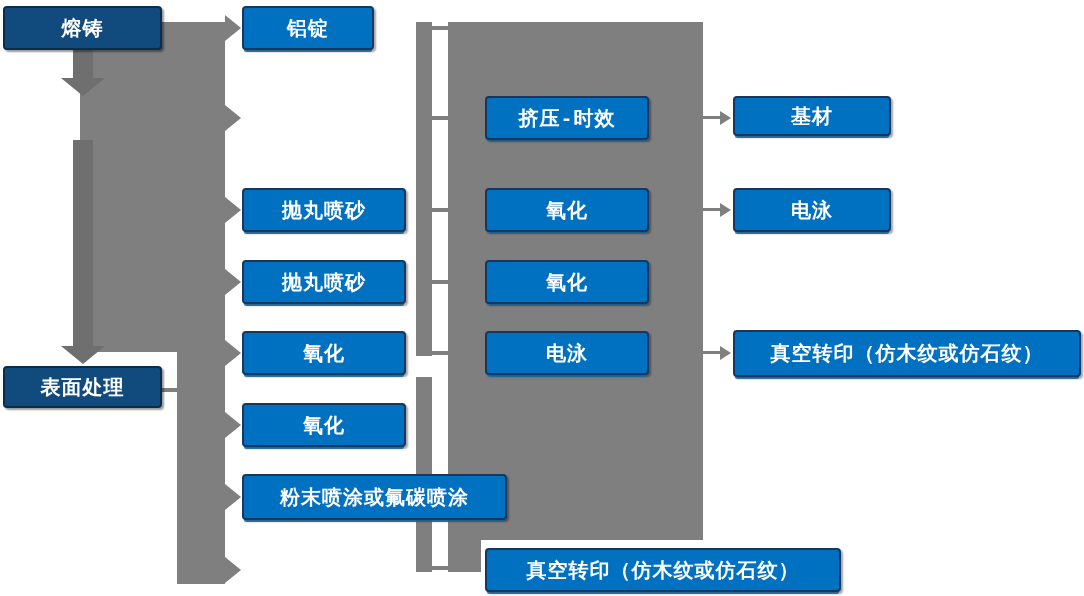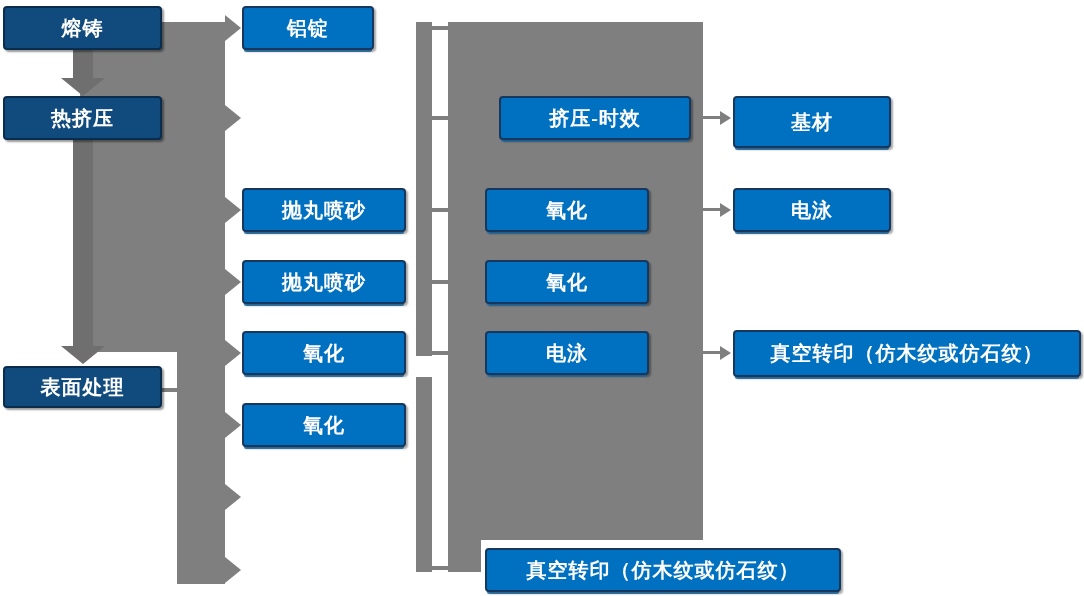--- a/index.html
+++ b/index.html
@@ -6,21 +6,21 @@
     --blue:#0070c0;
     --dark-blue:#114a7c;
     --gray:#7f7f7f;
     --gray-dark:#6f6f6f;
     --text:#ffffff;
     --bg:#ffffff;
   }
   html,body{margin:0;padding:0;background:var(--bg);}
   #flowchart{
     position:relative;width:1084px;height:596px;background:var(--bg);
-    font-family:Liberation Serif, serif;overflow:hidden;
+    font-family:Liberation Mono, monospace;overflow:hidden;
   }
   .box{
     position:absolute;box-sizing:border-box;display:flex;align-items:center;justify-content:center;
     background:var(--blue);color:var(--text);
     border:2px solid #17375e;border-radius:4px;
     font-size:20px;font-weight:bold;letter-spacing:1px;white-space:nowrap;
     box-shadow:2px 2px 2px rgba(0,0,0,0.35), 0 4px 0 -2px rgba(46,140,205,0.9);
     z-index:3;
   }
   .box.dark{
@@ -69,32 +69,32 @@
   <div class="tri right" style="left:225px;top:557px"></div>
 
   <div class="c" style="left:703px;top:116px;width:18px;height:3px"></div>
   <div class="tri right-sm" style="left:720px;top:111px"></div>
   <div class="c" style="left:703px;top:208px;width:18px;height:3px"></div>
   <div class="tri right-sm" style="left:720px;top:203px"></div>
   <div class="c" style="left:703px;top:351px;width:18px;height:3px"></div>
   <div class="tri right-sm" style="left:720px;top:346px"></div>
 
   <div class="box dark" style="left:3px;top:6px;width:159px;height:44px">熔铸</div>
-  <div class="box dark" style="left:3px;top:96px;width:159px;height:44px">热挤压</div>
   <div class="box dark" style="left:3px;top:366px;width:159px;height:42px">表面处理</div>
 
   <div class="box" style="left:242px;top:6px;width:132px;height:44px">铝锭</div>
   <div class="box" style="left:242px;top:188px;width:164px;height:44px">抛丸喷砂</div>
   <div class="box" style="left:242px;top:260px;width:164px;height:44px">抛丸喷砂</div>
   <div class="box" style="left:242px;top:331px;width:164px;height:44px">氧化</div>
   <div class="box" style="left:242px;top:403px;width:164px;height:44px">氧化</div>
+  <div class="box" style="left:242px;top:474px;width:265px;height:46px">粉末喷涂或氟碳喷涂</div>
 
-  <div class="box" style="left:499px;top:96px;width:192px;height:44px">挤压-时效</div>
+  <div class="box" style="left:485px;top:96px;width:164px;height:44px">挤压-时效</div>
   <div class="box" style="left:485px;top:188px;width:164px;height:44px">氧化</div>
   <div class="box" style="left:485px;top:260px;width:164px;height:44px">氧化</div>
   <div class="box" style="left:485px;top:331px;width:164px;height:44px">电泳</div>
   <div class="box" style="left:485px;top:548px;width:356px;height:44px">真空转印（仿木纹或仿石纹）</div>
 
-  <div class="box" style="left:733px;top:96px;width:158px;height:52px">基材</div>
+  <div class="box" style="left:733px;top:96px;width:158px;height:40px">基材</div>
   <div class="box" style="left:733px;top:188px;width:158px;height:44px">电泳</div>
   <div class="box" style="left:733px;top:330px;width:348px;height:47px">真空转印（仿木纹或仿石纹）</div>
 
 </div>
 
 </body></html>

